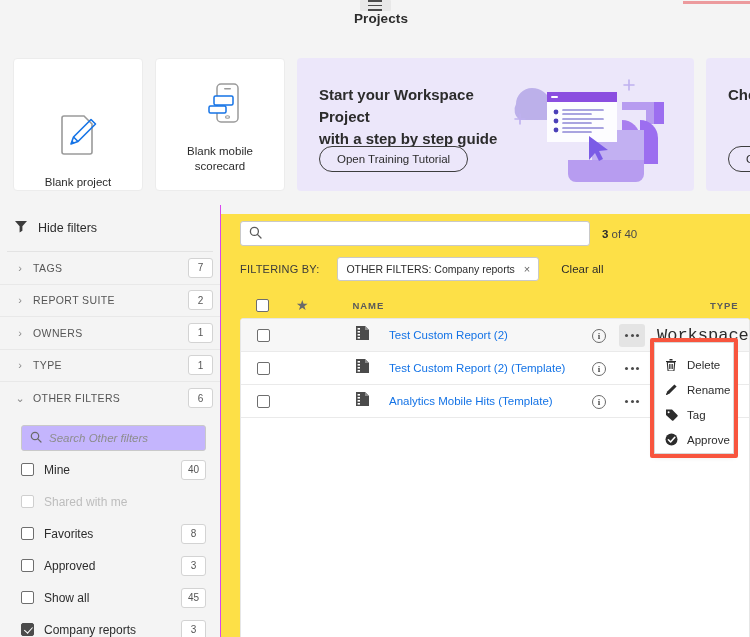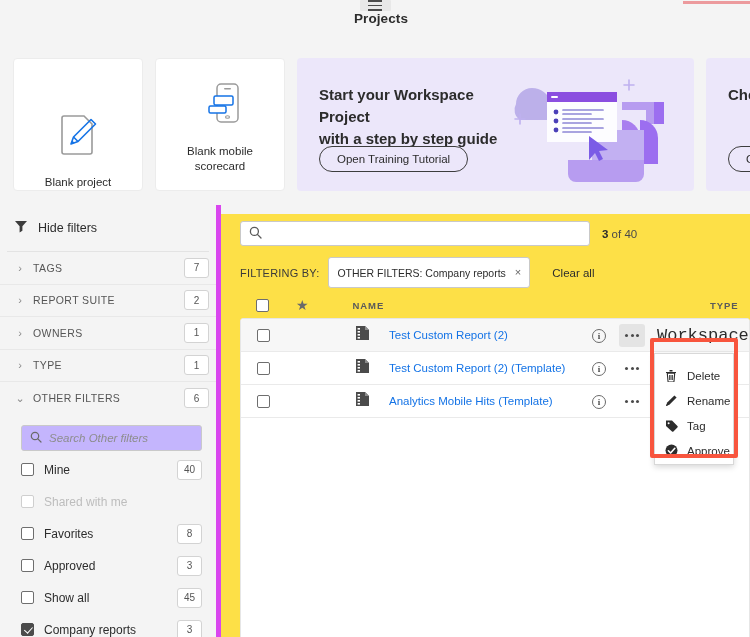--- a/index.html
+++ b/index.html
@@ -66,21 +66,21 @@
     position: absolute; left: 22px; top: 88px;
     border: 1.3px solid #3d3d3d; border-radius: 14px; background: transparent;
     padding: 6px 17px; font-size: 11.5px; color: #2c2c2c; cursor: pointer;
     font-family: "Liberation Sans", sans-serif;
   }
   .banner-art { position: absolute; right: 8px; top: 2px; }
 
   
   .sidebar {
     position: absolute; top: 205px; left: 0; width: 221px; height: 432px;
-    background: #f4f4f4; border-right: 5px solid #d946ef;
+    background: #f4f4f4; border-right: 1px solid #d946ef;
   }
   .hide-filters {
     display: flex; align-items: center; gap: 10px;
     padding: 14px 0 14px 14px; cursor: pointer;
   }
   .hide-filters .lbl { font-size: 12.5px; color: #2c2c2c; }
   .filters-divider { height: 1px; background: #e3e3e3; margin: 0 7px; }
 
   .filter-group {
     display: flex; align-items: center; height: 32.5px; padding: 0 7px 0 14px;
@@ -148,22 +148,22 @@
     font-family: "Liberation Sans", sans-serif; background: transparent;
   }
   .result-count { margin-left: 12px; font-size: 11.5px; color: #4a4a4a; }
   .result-count b { color: #2c2c2c; }
 
   .filtering-row {
     position: absolute; top: 43px; left: 19px; display: flex; align-items: center;
   }
   .filtering-label { font-size: 11px; color: #3a3a3a; letter-spacing: .2px; }
   .filter-chip {
-    margin-left: 9px; border: 1px solid #c9c9c9; border-radius: 3px;
-    background: #fff; height: 31px; display: flex; align-items: center;
+    margin-left: 18px; border: 1px solid #c9c9c9; border-radius: 3px;
+    background: #fff; height: 24px; display: flex; align-items: center;
     padding: 0 8px; gap: 9px; font-size: 10.5px; color: #2c2c2c; cursor: pointer;
   }
   .chip-x { color: #666; font-size: 11px; line-height: 1; }
   .clear-all {
     margin-left: 22px; font-size: 11.5px; color: #2c2c2c; cursor: pointer;
   }
 
   .table-head {
     position: absolute; top: 78px; left: 19px; width: 510px; height: 26px;
     display: flex; align-items: center;
@@ -211,21 +211,21 @@
     width: 92px; white-space: nowrap; overflow: hidden; font-family: Liberation Mono, monospace;
   }
 
   
   .ctx-highlight {
     position: absolute; left: 650px; top: 338px; width: 88px; height: 120px;
     border: 4px solid #f8553e; border-radius: 2px; z-index: 30;
     pointer-events: none;
   }
   .ctx-menu {
-    position: absolute; left: 654px; top: 353px; width: 80px; height: 112px;
+    position: absolute; left: 654px; top: 342px; width: 80px; height: 112px;
     background: #fff; border: 1px solid #d8d8d8; z-index: 29;
     box-shadow: 0 2px 6px rgba(0,0,0,.16);
     padding: 9px 0;
   }
   .ctx-item {
     height: 25px; display: flex; align-items: center; gap: 9px;
     padding-left: 9px; font-size: 11.5px; color: #2c2c2c; cursor: pointer;
   }
   .ctx-ico { width: 14px; display: flex; align-items: center; justify-content: center; }
 </style>

